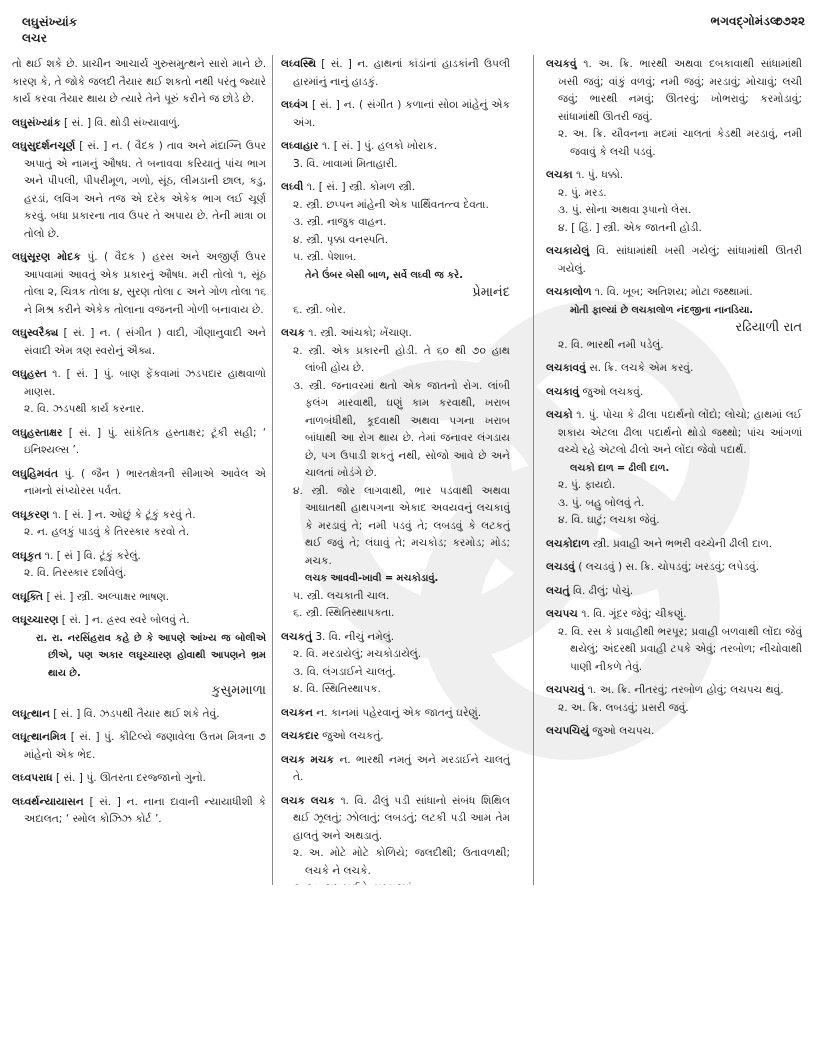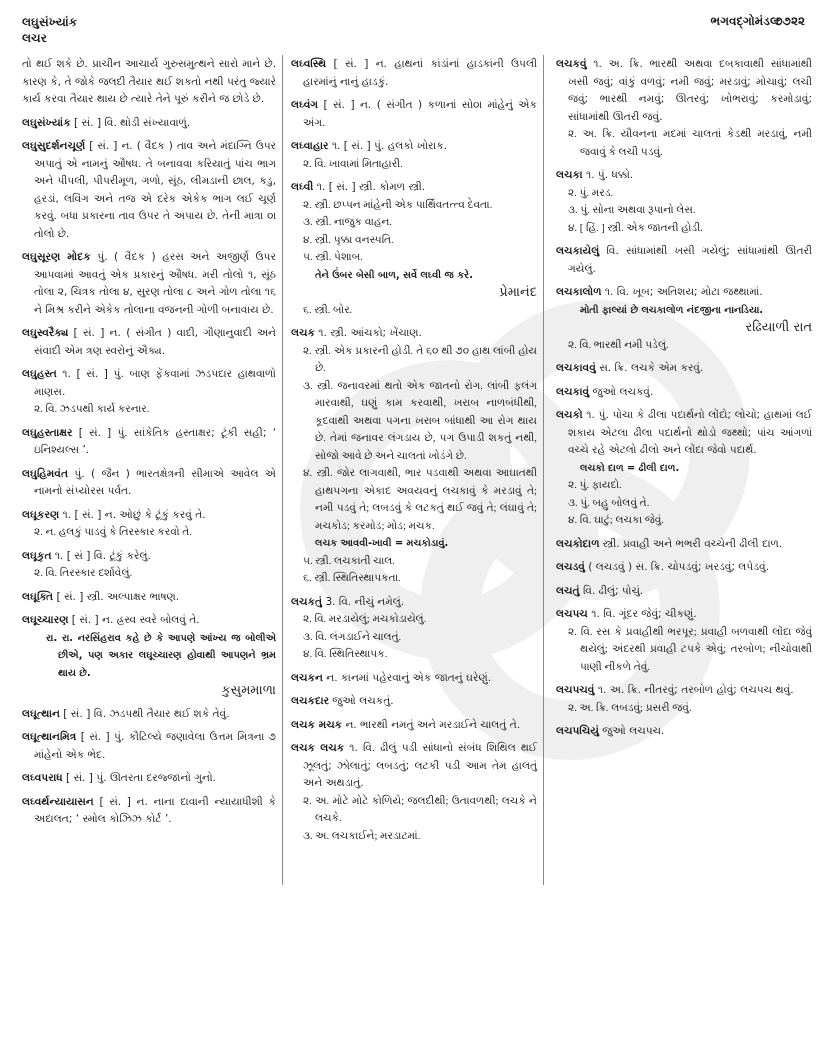--- a/index.html
+++ b/index.html
@@ -12,29 +12,29 @@
       pointer-events: none; opacity: 0.06;
     }
     .watermark .ring { position: absolute; border: 60px solid #000; border-radius: 50%; }
     .page-header {
       position: absolute; top: 8px; left: 0; width: 825px; height: 40px;
     }
     .hdr-left { position: absolute; left: 22px; top: 6px; font-size: 12px; font-weight: bold; line-height: 16px; }
     .hdr-center { position: absolute; left: 0; width: 779px; top: 6px; text-align: right; font-size: 12px; font-weight: bold; }
     .hdr-right { position: absolute; right: 20px; top: 6px; font-size: 12px; font-weight: bold; }
     .columns {
-      position: absolute; top: 55px; left: 22px; width: 790px; height: 990px;
+      position: absolute; top: 55px; left: 12px; width: 790px; height: 990px;
       display: grid; grid-template-columns: 254px 262px 262px; column-gap: 6px;
     }
     .col { position: relative; font-size: 10.6px; line-height: 17.5px; overflow: hidden; }
-    .col.mid { border-left: 1px solid #888; border-right: 1px solid #888; padding: 0 6px 0 8px; height: 830px; }
+    .col.mid { border-left: 1px solid #888; border-right: 1px solid #888; padding: 0 23px 0 8px; height: 830px; }
     .col.right { padding-left: 6px; }
     .entry { margin: 0 0 6px 0; text-align: justify; }
     .entry .head { font-weight: bold; }
-    .entry .sense { display: block; padding-left: 12px; font-family: Liberation Serif, serif; }
+    .entry .sense { display: block; padding-left: 12px; }
     .entry .quote { display: block; padding-left: 24px; font-size: 9.8px; font-weight: bold; }
     .entry .cite { display: block; text-align: right; font-size: 13px; }
     .cont { text-indent: 0; }
     .hang { padding-left: 12px; text-indent: -12px; }
   </style>
 </head>
 <body>
 
 <div class="watermark">
   <div class="ring" style="left:0;top:60px;width:180px;height:180px;"></div>
@@ -69,21 +69,21 @@
         <div class="entry hang"><span class="head">લઘૂત્થાન</span> <span class="body">[ સં. ] વિ. ઝડપથી તૈયાર થઈ શકે તેવું.</span></div>
         <div class="entry hang"><span class="head">લઘૂત્થાનમિત્ર</span> <span class="body">[ સં. ] પું. કૌટિલ્યે જણાવેલા ઉત્તમ મિત્રના ૭ માંહેનો એક ભેદ.</span></div>
         <div class="entry hang"><span class="head">લઘ્વપરાધ</span> <span class="body">[ સં. ] પું. ઊતરતા દરજ્જાનો ગુનો.</span></div>
         <div class="entry hang"><span class="head">લઘ્વર્થન્યાયાસન</span> <span class="body">[ સં. ] ન. નાના દાવાની ન્યાયાધીશી કે અદાલત; ‘ સ્મોલ કોઝિઝ કોર્ટ ’.</span></div>
       </div>
   </div>
   <div class="col mid">
     <div>
         <div class="entry hang"><span class="head">લઘ્વસ્થિ</span> <span class="body">[ સં. ] ન. હાથનાં કાંડાંનાં હાડકાંની ઉપલી હારમાંનું નાનું હાડકું.</span></div>
         <div class="entry hang"><span class="head">લઘ્વંગ</span> <span class="body">[ સં. ] ન. ( સંગીત ) કળાનાં સો૦ા માંહેનું એક અંગ.</span></div>
-        <div class="entry hang"><span class="head">લઘ્વાહાર</span> <span class="body">૧. [ સં. ] પું. હલકો ખોરાક.</span><span class="sense">૨. વિ. ખાવામાં મિતાહારી.</span></div>
+        <div class="entry hang"><span class="head">લઘ્વાહાર</span> <span class="body">૧. [ સં. ] પું. હલકો ખોરાક.</span><span class="sense">3. વિ. ખાવામાં મિતાહારી.</span></div>
         <div class="entry hang"><span class="head">લઘ્વી</span> <span class="body">૧. [ સં. ] સ્ત્રી. કોમળ સ્ત્રી.</span><span class="sense">૨. સ્ત્રી. છપ્પન માંહેની એક પાર્થિવતત્ત્વ દેવતા.</span><span class="sense">૩. સ્ત્રી. નાજુક વાહન.</span><span class="sense">૪. સ્ત્રી. પૃક્કા વનસ્પતિ.</span><span class="sense">૫. સ્ત્રી. પેશાબ.</span><span class="quote">તેને ઉંબર બેસી બાળ, સર્વે લઘ્વી જ કરે.</span><span class="cite">પ્રેમાનંદ</span><span class="sense">૬. સ્ત્રી. બોર.</span></div>
         <div class="entry hang"><span class="head">લચક</span> <span class="body">૧. સ્ત્રી. આંચકો; ખેંચાણ.</span><span class="sense">૨. સ્ત્રી. એક પ્રકારની હોડી. તે ૬૦ થી ૭૦ હાથ લાંબી હોય છે.</span><span class="sense">૩. સ્ત્રી. જનાવરમાં થતો એક જાતનો રોગ. લાંબી ફલંગ મારવાથી, ઘણું કામ કરવાથી, ખરાબ નાળબંધીથી, કૂદવાથી અથવા પગના ખરાબ બાંધાથી આ રોગ થાય છે. તેમાં જનાવર લંગડાય છે, પગ ઉપાડી શકતું નથી, સોજો આવે છે અને ચાલતાં ખોડંગે છે.</span><span class="sense">૪. સ્ત્રી. જોર લાગવાથી, ભાર પડવાથી અથવા આઘાતથી હાથપગના એકાદ અવયવનું લચકાવું કે મરડાવું તે; નમી પડવું તે; લબડવું કે લટકતું થઈ જવું તે; લંઘાવું તે; મચકોડ; કરમોડ; મોડ; મચક.</span><span class="quote">લચક આવવી-ખાવી = મચકોડાવું.</span><span class="sense">૫. સ્ત્રી. લચકાતી ચાલ.</span><span class="sense">૬. સ્ત્રી. સ્થિતિસ્થાપકતા.</span></div>
         <div class="entry hang"><span class="head">લચકતું</span> <span class="body">3. વિ. નીચું નમેલું.</span><span class="sense">૨. વિ. મરડાયેલું; મચકોડાયેલું.</span><span class="sense">૩. વિ. લંગડાઈને ચાલતું.</span><span class="sense">૪. વિ. સ્થિતિસ્થાપક.</span></div>
         <div class="entry hang"><span class="head">લચકન</span> <span class="body">ન. કાનમાં પહેરવાનું એક જાતનું ઘરેણું.</span></div>
         <div class="entry hang"><span class="head">લચકદાર</span> <span class="body">જુઓ લચકતું.</span></div>
         <div class="entry hang"><span class="head">લચક મચક</span> <span class="body">ન. ભારથી નમતું અને મરડાઈને ચાલતું તે.</span></div>
         <div class="entry hang"><span class="head">લચક લચક</span> <span class="body">૧. વિ. ઢીલું પડી સાંધાનો સંબંધ શિથિલ થઈ ઝૂલતું; ઝોલાતું; લબડતું; લટકી પડી આમ તેમ હાલતું અને અથડાતું.</span><span class="sense">૨. અ. મોટે મોટે કોળિયે; જલદીથી; ઉતાવળથી; લચકે ને લચકે.</span><span class="sense">૩. અ. લચકાઈને; મરડાટમાં.</span></div>
       </div>
   </div>
   <div class="col right">

